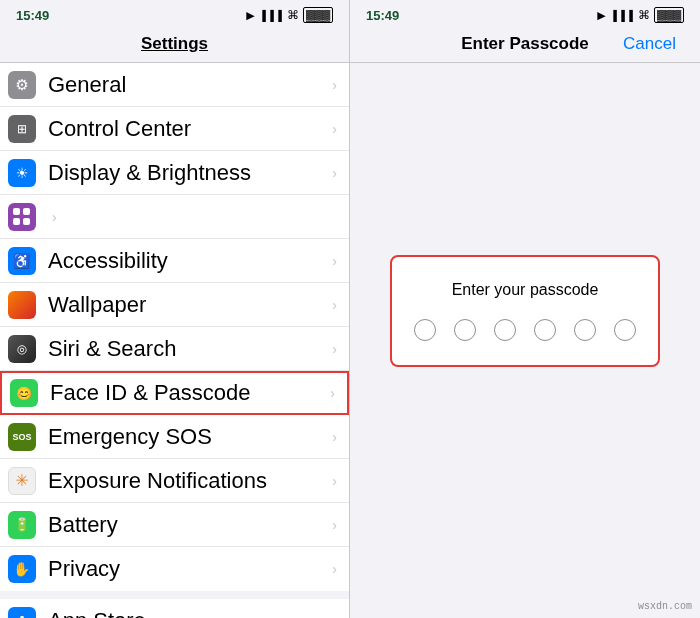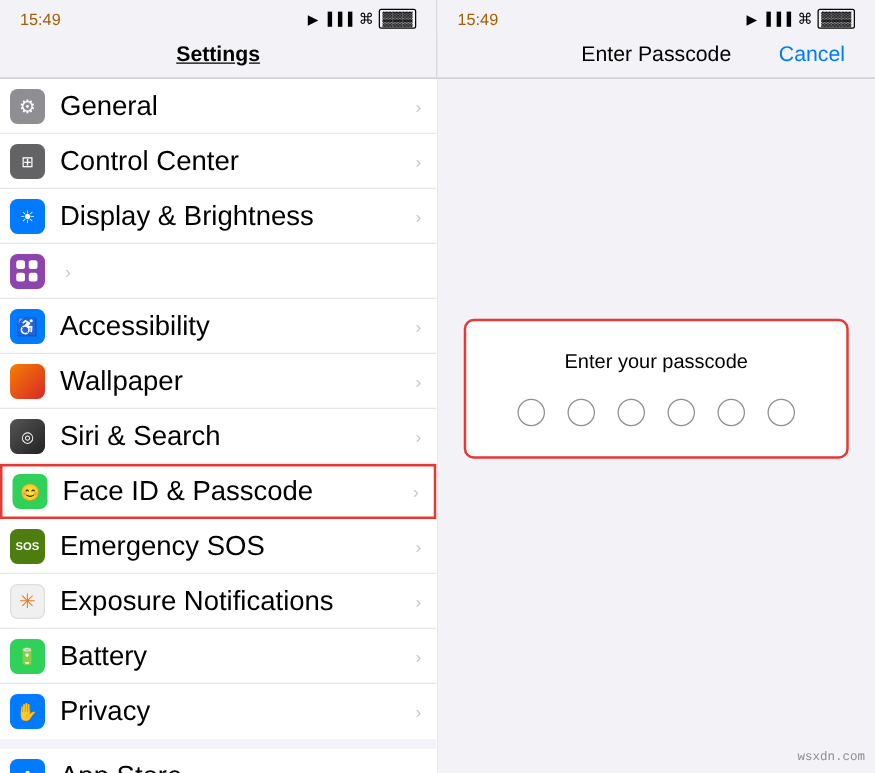--- a/index.html
+++ b/index.html
@@ -26,22 +26,22 @@
       display: flex;
       justify-content: space-between;
       align-items: center;
       padding: 6px 16px 4px 16px;
       height: 28px;
       background: #f2f2f7;
     }
 
     .status-time {
       font-size: 13px;
-      font-weight: 400;
-      color: #a16207;
+      font-weight: 700;
+      color: #14532d;
     }
 
     .status-icons {
       display: flex;
       align-items: center;
       gap: 4px;
     }
 
     .settings-header {
       text-align: center;
@@ -150,21 +150,21 @@
     .passcode-title-bar {
       display: flex;
       justify-content: center;
       align-items: center;
       padding: 6px 16px 8px 16px;
       position: relative;
     }
 
     .passcode-title {
       font-size: 17px;
-      font-weight: 400;
+      font-weight: 700;
       color: #000;
       text-align: center;
       flex: 1;
     }
 
     .cancel-btn {
       position: absolute;
       right: 24px;
       font-size: 17px;
       color: #007aff;
@@ -182,21 +182,21 @@
 
     .passcode-box {
       border: 2px solid #e53935;
       border-radius: 8px;
       padding: 24px 32px;
       background: #fff;
       display: flex;
       flex-direction: column;
       align-items: center;
       gap: 20px;
-      width: 308px;
+      width: 270px;
     }
 
     .passcode-prompt {
       font-size: 16px;
       color: #000;
     }
 
     .passcode-dots {
       display: flex;
       gap: 18px;

